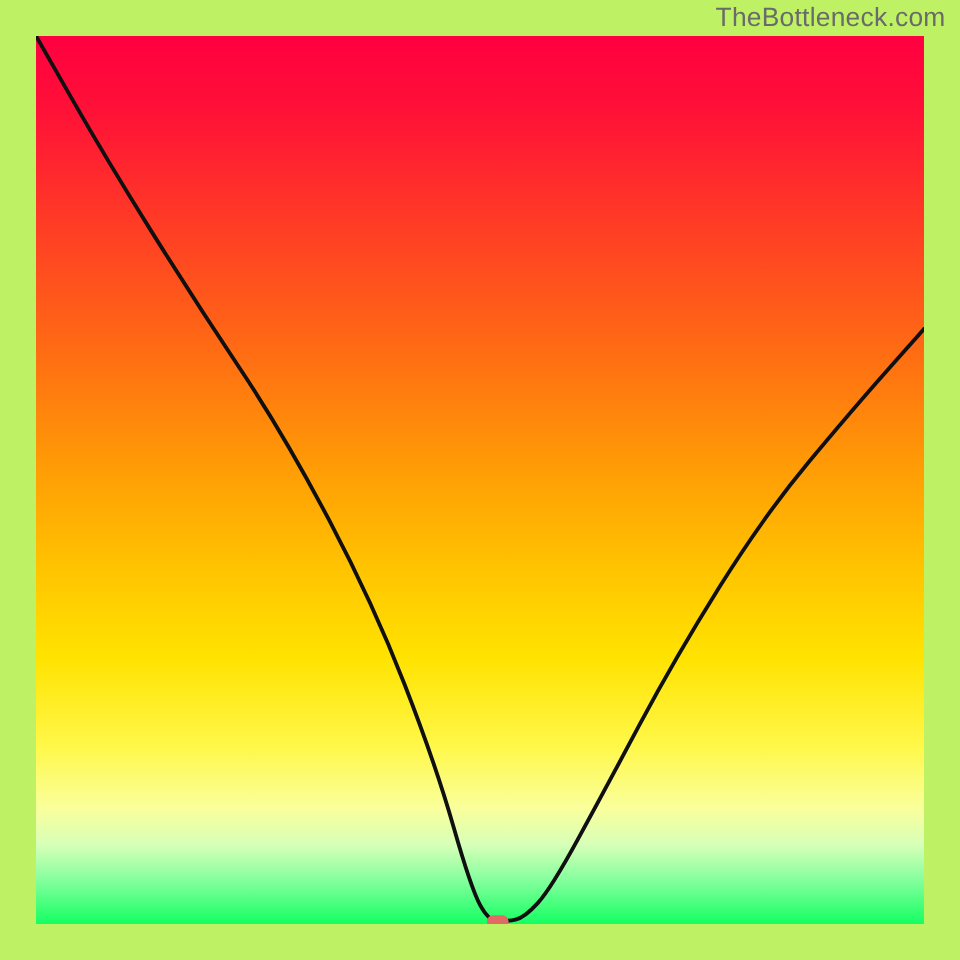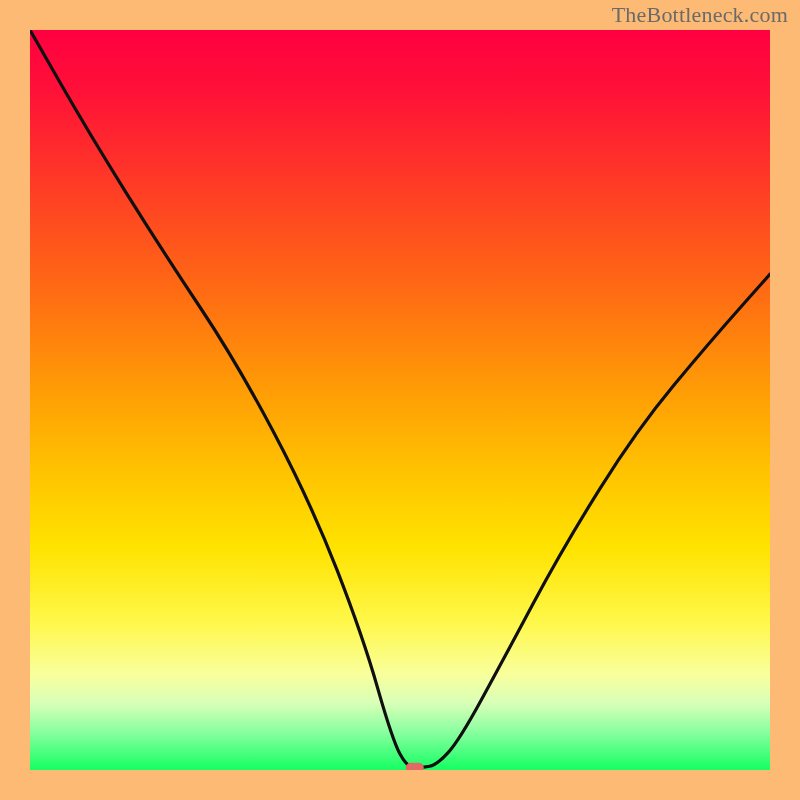--- a/index.html
+++ b/index.html
@@ -8,22 +8,21 @@
     width: 800px;
     height: 800px;
     background: #000;
     overflow: hidden;
     font-family: Arial, Helvetica, sans-serif;
   }
   .frame {
     position: relative;
     width: 800px;
     height: 800px;
-    background: #fdba74;
-    font-family: Liberation Serif, serif;
+    background: #bef264;
   }
   .watermark {
     position: absolute;
     top: 2px;
     right: 12px;
     color: #6a6a6a;
     font-size: 22px;
     font-weight: 500;
     letter-spacing: 0.2px;
   }

